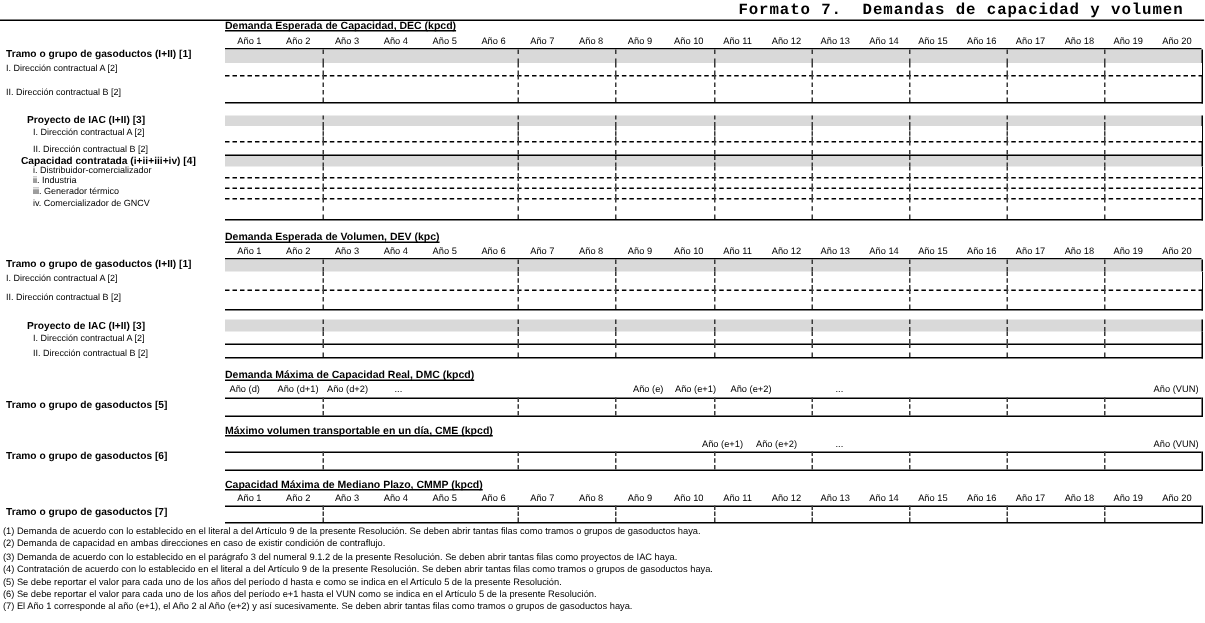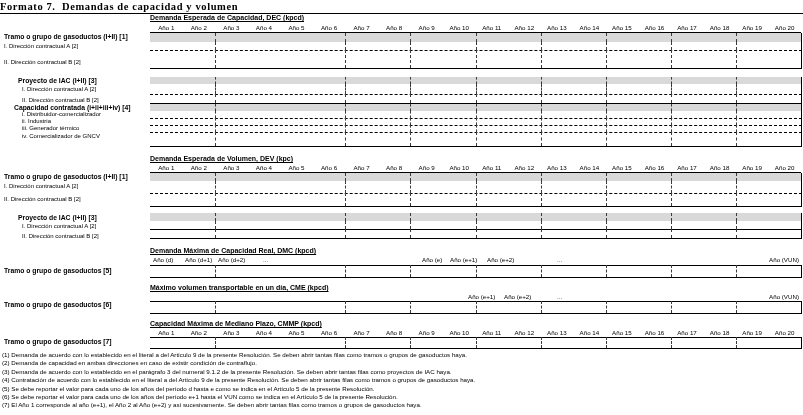--- a/index.html
+++ b/index.html
@@ -1,19 +1,19 @@
 <!DOCTYPE html>
 <html><head>
 <meta charset="utf-8">
 <style>
   html,body{margin:0;padding:0;background:#fff;}
   .page{position:relative;width:803px;height:415px;background:#fff;color:#000;
         font-family:"Liberation Sans",sans-serif;overflow:hidden;}
-  .title{position:absolute;top:1px;left:0;right:0;text-align:left;
-         font-family:Liberation Serif, serif;font-weight:bold;font-size:10.5px;
+  .title{position:absolute;top:1px;left:0;right:14px;text-align:right;
+         font-family:Liberation Mono, monospace;font-weight:bold;font-size:10.5px;
          letter-spacing:.6px;white-space:pre;}
   .rule{position:absolute;top:13px;left:0;width:803px;border-top:1px solid #000;}
   .sech{position:absolute;left:150px;font-size:7px;font-weight:bold;
         text-decoration:underline;white-space:nowrap;}
   .yearrow{position:absolute;left:150px;width:651px;height:8px;display:flex;
            border-bottom:1px solid #000;}
   .ycell{flex:1;text-align:center;font-size:6.2px;line-height:8px;white-space:nowrap;}
   .trow{position:absolute;left:150px;width:651px;border-right:1px solid #000;}
   .gray{background:#d9d9d9;}
   .dash-b{border-bottom:1px dashed #000;}

